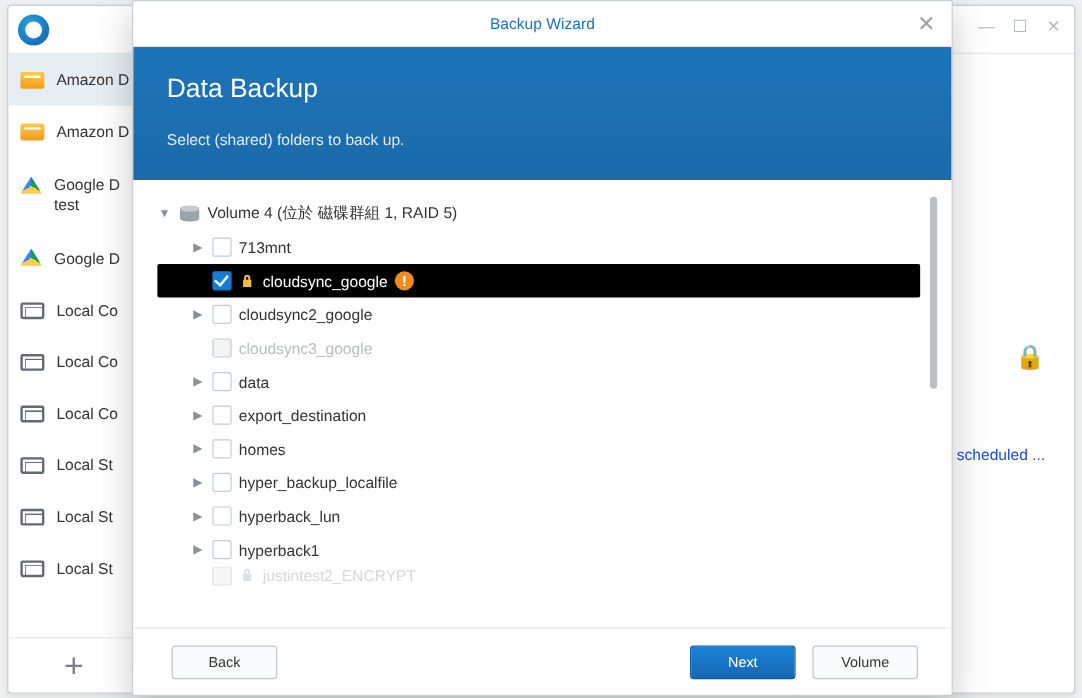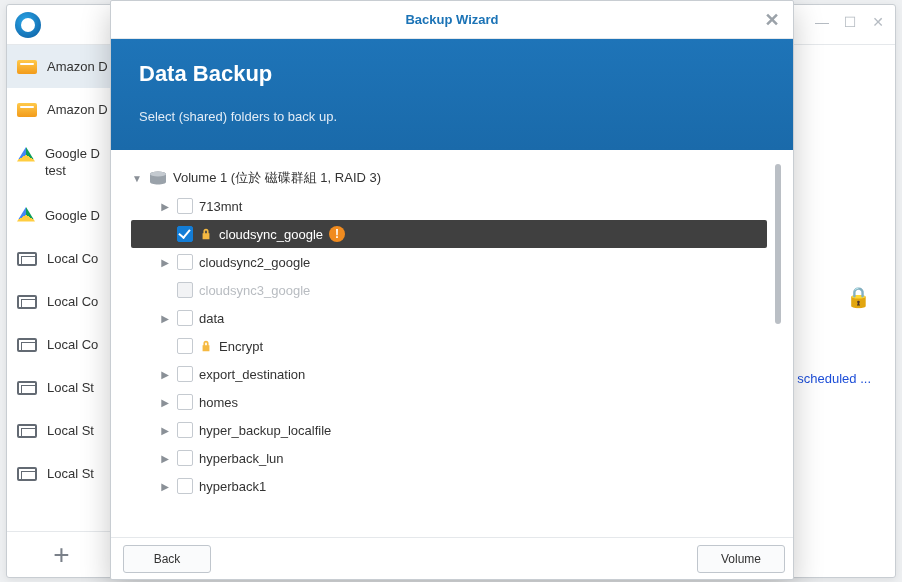--- a/index.html
+++ b/index.html
@@ -21,48 +21,48 @@
   .sb-icon.amazon::after{content:"";position:absolute;left:3px;right:3px;top:3px;height:2px;background:#fff;border-radius:1px}
   .sb-icon.gdrive{width:18px;height:16px;background:conic-gradient(#0f9d58 0 120deg,#ffcd40 120deg 240deg,#4285f4 240deg 360deg);clip-path:polygon(50% 0,100% 90%,0 90%)}
   .sb-icon.local{width:20px;height:14px;border:2px solid #636a73;border-radius:2px;background:linear-gradient(90deg,#636a73 1px,transparent 1px) 2px 2px/6px 100% no-repeat,linear-gradient(#636a73 1px,transparent 1px) 2px 2px/100% 4px no-repeat}
   .sb-footer{height:46px;border-top:1px solid #e5e8eb;display:flex;align-items:center;justify-content:center;color:#7a8089;font-size:28px;font-weight:300}
   .bg-main{flex:1;padding:20px;color:#555;display:flex;flex-direction:column;justify-content:flex-start;position:relative}
   .bg-right-icon{position:absolute;right:24px;top:240px;color:#a9afb6;font-size:20px}
   .bg-note{position:absolute;right:24px;top:326px;color:#1d4ed8}
 
   
   .modal{position:absolute;left:110px;top:0;width:684px;height:580px;background:#fff;border:1px solid #c8cdd2;border-radius:2px;box-shadow:0 10px 30px rgba(0,0,0,.22);display:flex;flex-direction:column;overflow:hidden}
-  .m-titlebar{height:38px;display:flex;align-items:center;justify-content:center;color:#1b73b6;font-weight:700;border-bottom:1px solid #e5e8eb;position:relative;font-size:13px}
+  .m-titlebar{height:38px;display:flex;align-items:center;justify-content:center;color:#1b73b6;font-weight:400;border-bottom:1px solid #e5e8eb;position:relative;font-size:13px}
   .m-close{position:absolute;right:10px;top:8px;width:22px;height:22px;display:flex;align-items:center;justify-content:center;color:#9ba2a9;font-size:18px;cursor:pointer}
   .m-head{background:linear-gradient(#1e74b8,#1a6aaa);color:#fff;padding:22px 28px 26px}
-  .m-head h1{margin:0;font-size:22px;font-weight:700}
+  .m-head h1{margin:0;font-size:22px;font-weight:400}
   .m-head .sub{margin-top:22px;font-size:13px;color:#e2ecf6}
   .m-body{flex:1;position:relative;overflow:hidden}
   .tree{position:absolute;inset:14px 26px 0 20px;overflow:hidden}
   .scrollbar{position:absolute;right:12px;top:14px;width:6px;height:160px;background:#babfc5;border-radius:3px}
   .node{display:flex;align-items:center;height:28px;gap:6px;white-space:nowrap;font-size:13px;color:#333;border-radius:2px}
   .node.lvl0{padding-left:0}
   .node.lvl1{padding-left:28px}
-  .node.sel{background:#404040;color:#fff}
+  .node.sel{background:#000000;color:#fff}
   .node.disabled{color:#b8bcc1}
   .node.cut{opacity:.6;height:18px;overflow:hidden;align-items:flex-start;padding-top:0}
   .exp{width:12px;height:12px;display:flex;align-items:center;justify-content:center;color:#8a9097;font-size:10px;flex:none}
   .node.sel .exp{color:#fff}
   .exp.blank{visibility:hidden}
   .chk{width:16px;height:16px;border:1px solid #c5cad0;border-radius:2px;background:#fff;flex:none;position:relative}
   .chk.checked{background:#137dd6;border-color:#137dd6}
   .chk.checked::after{content:"";position:absolute;left:3px;top:0px;width:5px;height:9px;border:solid #fff;border-width:0 2px 2px 0;transform:rotate(40deg)}
   .node.disabled .chk{background:#f2f3f5}
   .vol-icon{width:18px;height:14px;flex:none}
   .vol-icon svg{display:block}
   .lock{width:14px;height:14px;flex:none;display:flex;align-items:center;justify-content:center}
   .warn{width:16px;height:16px;border-radius:50%;background:#f08b1f;color:#fff;font-weight:700;font-size:12px;display:flex;align-items:center;justify-content:center;flex:none}
   .label{flex:none}
 
-  .m-foot{height:42px;border-top:1px solid #e5e8eb;display:flex;align-items:center;justify-content:flex-end;gap:14px;padding:0 8px}
+  .m-foot{height:56px;border-top:1px solid #e5e8eb;display:flex;align-items:center;justify-content:flex-end;gap:14px;padding:0 28px}
   .m-foot .left{margin-right:auto;margin-left:4px}
   .btn{min-width:88px;height:28px;border:1px solid #c0c6cd;border-radius:3px;background:#fafbfc;display:flex;align-items:center;justify-content:center;cursor:pointer;font-size:12px;color:#333}
   .btn.primary{background:linear-gradient(#1a82d9,#1667b3);border-color:#115d9e;color:#fff}
 </style>
 </head>
 <body>
 
 <div class="bg-win">
   <div class="bg-titlebar">
     <div class="app-icon"></div>
@@ -142,21 +142,21 @@
 
       <div class="node lvl0">
         <span class="exp">▼</span>
         <span class="vol-icon">
           <svg viewBox="0 0 18 14" width="18" height="14">
               <ellipse cx="9" cy="3" rx="8" ry="2.5" fill="#7f8790"></ellipse>
               <path d="M1 3v8c0 1.4 3.6 2.5 8 2.5s8-1.1 8-2.5V3" fill="#9aa2aa"></path>
               <ellipse cx="9" cy="3" rx="8" ry="2.5" fill="#c4cad0"></ellipse>
             </svg>
         </span>
-        <span class="label">Volume 1 (位於 磁碟群組 1, RAID 3)</span>
+        <span class="label">Volume 4 (位於 磁碟群組 1, RAID 5)</span>
       </div>
 
       <div class="node lvl1">
         <span class="exp">▶</span>
         <span class="chk"></span>
         <span class="label">713mnt</span>
       </div>
 
       <div class="node lvl1 sel">
         <span class="exp blank">▶</span>
@@ -181,67 +181,70 @@
         <span class="chk"></span>
         <span class="label">cloudsync3_google</span>
       </div>
 
       <div class="node lvl1">
         <span class="exp">▶</span>
         <span class="chk"></span>
         <span class="label">data</span>
       </div>
 
-      <div class="node lvl1">
+
+      <div class="node lvl1">
+        <span class="exp">▶</span>
+        <span class="chk"></span>
+        <span class="label">export_destination</span>
+      </div>
+
+      <div class="node lvl1">
+        <span class="exp">▶</span>
+        <span class="chk"></span>
+        <span class="label">homes</span>
+      </div>
+
+      <div class="node lvl1">
+        <span class="exp">▶</span>
+        <span class="chk"></span>
+        <span class="label">hyper_backup_localfile</span>
+      </div>
+
+      <div class="node lvl1">
+        <span class="exp">▶</span>
+        <span class="chk"></span>
+        <span class="label">hyperback_lun</span>
+      </div>
+
+      <div class="node lvl1">
+        <span class="exp">▶</span>
+        <span class="chk"></span>
+        <span class="label">hyperback1</span>
+      </div>
+
+      <div class="node lvl1 cut disabled">
         <span class="exp blank">▶</span>
         <span class="chk"></span>
         <span class="lock">
             <svg viewBox="0 0 14 14" width="12" height="12">
-              <path fill="#f5b941" d="M4 6V4a3 3 0 016 0v2h1v7H3V6h1zm2 0h2V4a1 1 0 00-2 0v2z"></path>
+              <path fill="#c8ccd1" d="M4 6V4a3 3 0 016 0v2h1v7H3V6h1zm2 0h2V4a1 1 0 00-2 0v2z"></path>
             </svg>
           </span>
-        <span class="label">Encrypt</span>
-      </div>
-
-      <div class="node lvl1">
-        <span class="exp">▶</span>
-        <span class="chk"></span>
-        <span class="label">export_destination</span>
-      </div>
-
-      <div class="node lvl1">
-        <span class="exp">▶</span>
-        <span class="chk"></span>
-        <span class="label">homes</span>
-      </div>
-
-      <div class="node lvl1">
-        <span class="exp">▶</span>
-        <span class="chk"></span>
-        <span class="label">hyper_backup_localfile</span>
-      </div>
-
-      <div class="node lvl1">
-        <span class="exp">▶</span>
-        <span class="chk"></span>
-        <span class="label">hyperback_lun</span>
-      </div>
-
-      <div class="node lvl1">
-        <span class="exp">▶</span>
-        <span class="chk"></span>
-        <span class="label">hyperback1</span>
-      </div>
-
+        <span class="label">justintest2_ENCRYPT</span>
+      </div>
 
     </div>
   </div>
   <div class="m-foot">
     <div class="left">
       <div class="btn">
           <span>Back</span>
         </div>
     </div>
+    <div class="btn primary">
+        <span>Next</span>
+      </div>
     <div class="btn">
         <span>Volume</span>
       </div>
   </div>
 </div>
 
 </body></html>

